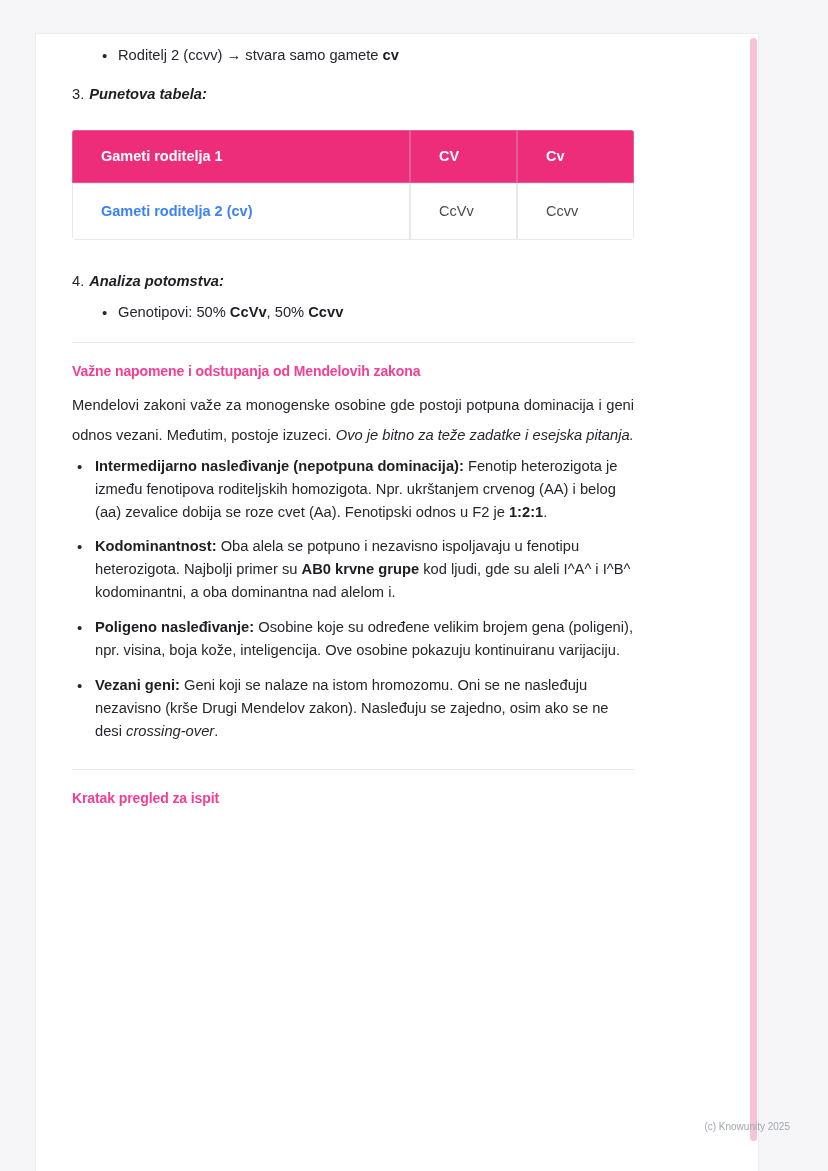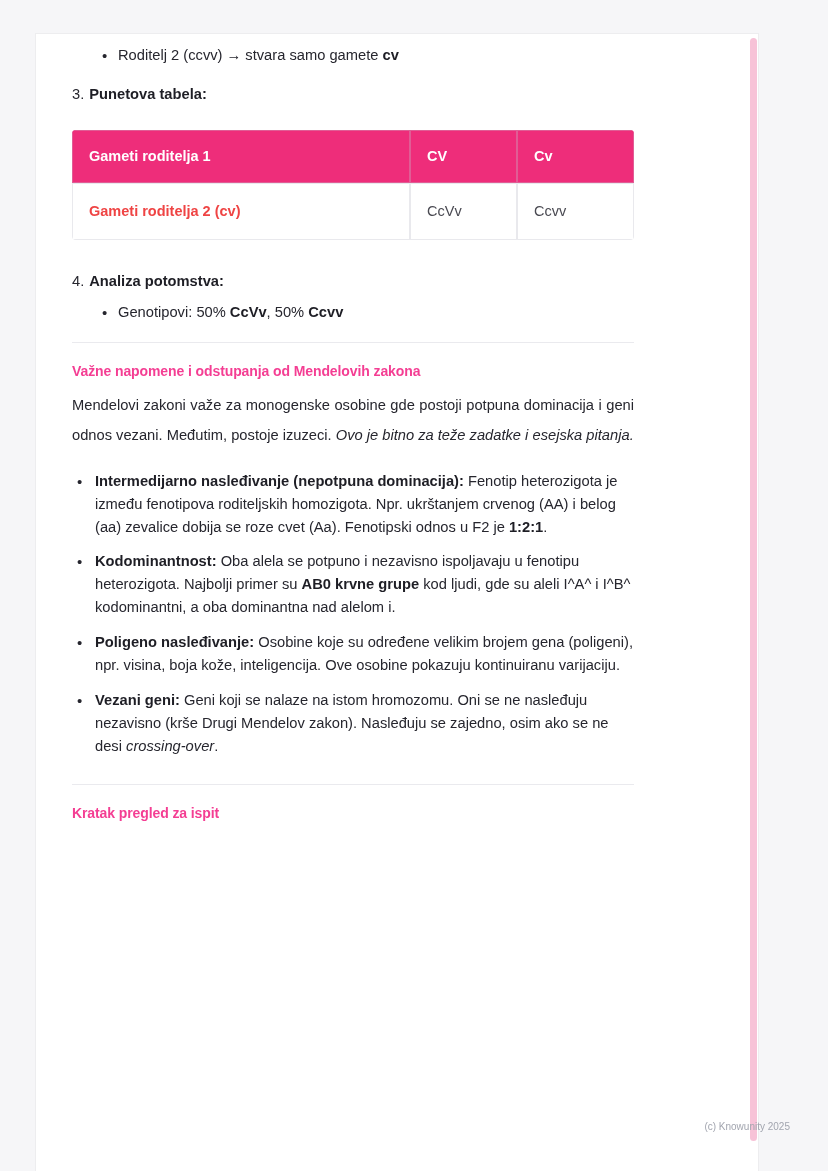--- a/index.html
+++ b/index.html
@@ -40,21 +40,21 @@
     font-size: 11px; color: #26262e;
   }
   .blist.notes > li { padding-left: 23px; margin-bottom: 12px; }
   .blist.notes > li::before {
     content: "•"; position: absolute; left: 5px; top: 0;
     font-size: 15px; color: #26262e;
   }
 
   .step { margin-top: 16px; line-height: 1.56; }
   .step .step-num { margin-right: 5px; }
-  .step strong { font-weight: 700; color: #1e1e25; }
+  .step strong { font-weight: 700; color: #1e1e25; font-style: italic; }
   .step.step-4 { margin-top: 30px; }
   .analysis-list { margin-top: 8px; }
   .analysis-list > li { margin-bottom: 10px; }
   .sub-list { margin-top: 6px; }
 
   strong { font-weight: 700; color: #1e1e25; }
   em { font-style: italic; }
 
   
   table.punnett {
@@ -63,32 +63,32 @@
     border-spacing: 0;
     width: 562px;
     table-layout: fixed;
     border-radius: 4px;
     overflow: hidden;
     font-size: 14.5px;
   }
   table.punnett th, table.punnett td {
     border: 1px solid #e9e9ed;
     text-align: left;
-    padding: 0 16px;
+    padding: 0 28px;
     vertical-align: middle;
   }
   table.punnett th {
     background: #ee2d7a;
     color: #ffffff;
     font-weight: 700;
     height: 53px;
     border-color: #e05d95;
   }
   table.punnett td { height: 57px; background: #ffffff; color: #4a4a52; }
-  table.punnett td.cell-label { font-weight: 700; color: #ef4444; }
+  table.punnett td.cell-label { font-weight: 700; color: #3b82f6; }
   .col-wide { width: 338px; }
   .col-cv1 { width: 107px; }
   .col-cv2 { width: 117px; }
 
   .para {
     margin: 12px 0 0 0;
     line-height: 1.98;
     text-align: justify;
   }
   .answer { margin-top: 12px; }
@@ -101,21 +101,21 @@
   hr.divider-2 { margin-top: 26px; }
 
   h2.section-heading {
     margin: 20px 0 0 0;
     font-size: 14px;
     font-weight: 700;
     color: #f43e93;
     letter-spacing: -0.1px;
     line-height: 1.2;
   }
-  .notes { margin-top: 20px; margin-bottom: 20px; }
+  .notes { margin-top: 5px; margin-bottom: 20px; }
 
   .accent-bar {
     position: absolute;
     left: 750px; top: 38px;
     width: 7px; height: 1103px;
     background: #f7c2d7;
     border-radius: 4px;
   }
   .watermark {
     position: absolute;

